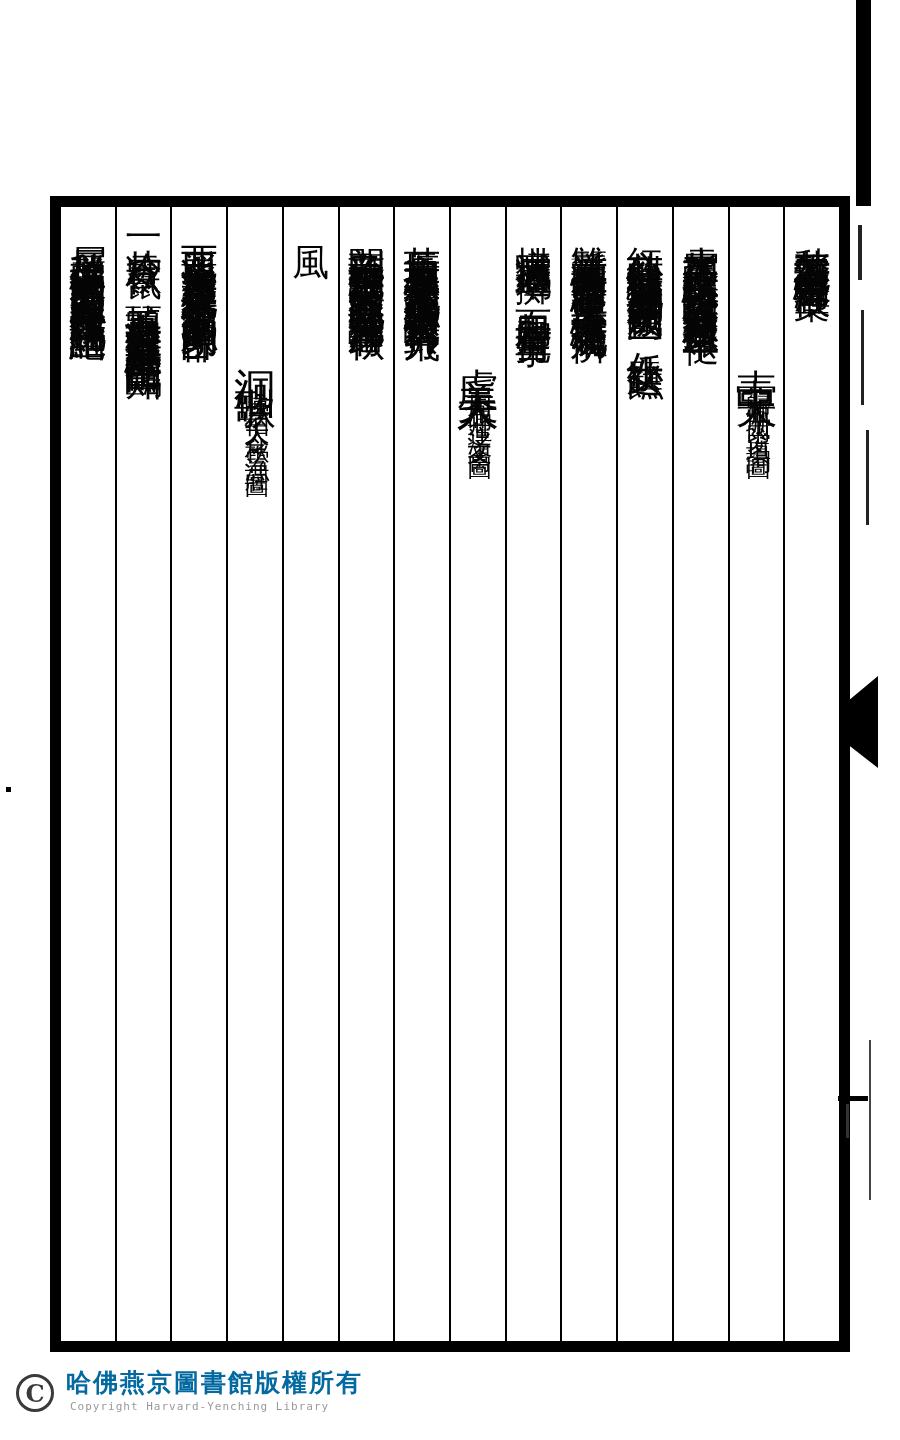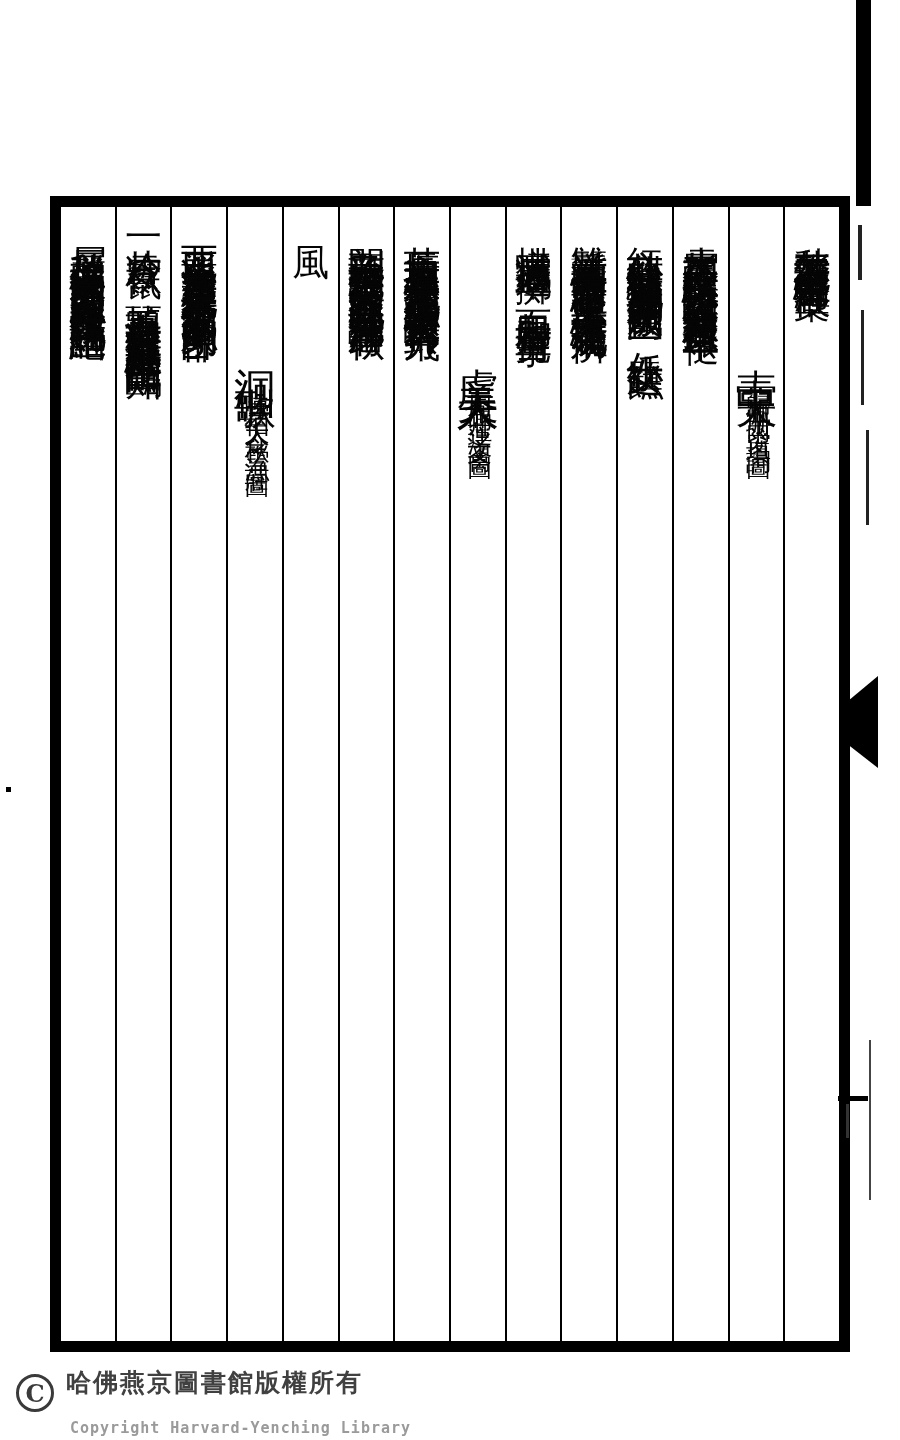--- a/index.html
+++ b/index.html
@@ -50,28 +50,27 @@
   
   .stamp-circle{
     position:absolute;left:16px;top:1374px;width:38px;height:38px;
     border:3px solid #3a3a3a;border-radius:50%;box-sizing:border-box;
     display:flex;align-items:center;justify-content:center;
     font-size:24px;font-weight:bold;color:#3a3a3a;
     font-family:"DejaVu Serif","Liberation Serif",serif;
   }
   .stamp-cn{
     position:absolute;left:66px;top:1366px;
-    font-size:25px;letter-spacing:2px;color:#404040;font-weight:bold;
+    font-size:25px;letter-spacing:2px;color:#0369a1;font-weight:bold;
     font-family:"DejaVu Sans","Liberation Sans",sans-serif;
   }
   .stamp-en{
     position:absolute;left:70px;top:1400px;
-    font-size:15px;letter-spacing:1px;color:#9a9a9a;font-weight:bold;
+    font-size:11px;letter-spacing:1px;color:#9a9a9a;font-weight:normal;
     font-family:"DejaVu Sans Mono","Liberation Mono",monospace;
-    margin-top:19px;
   }
 </style>
 </head>
 <body>
 
 <div class="frame">
 
   <div class="col">
     <span class="vtext">愁共波繞撇不下一幅羅浮春恨槀</span>
   </div>

